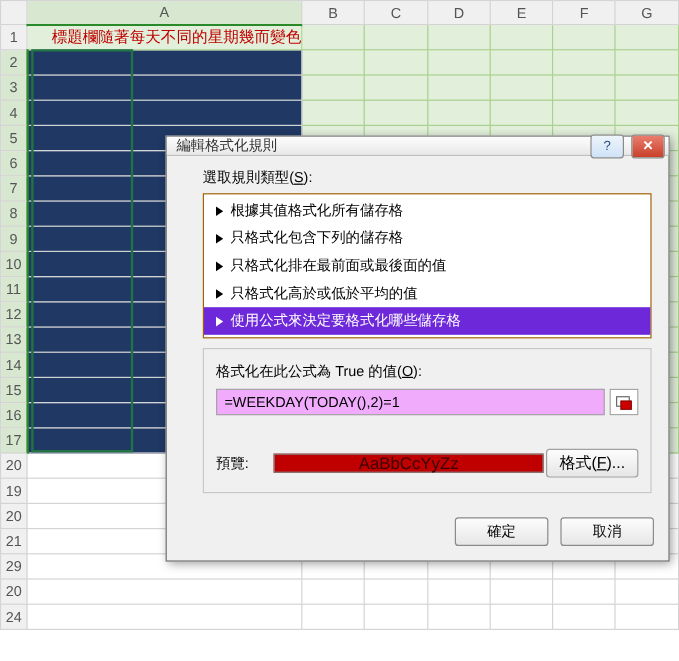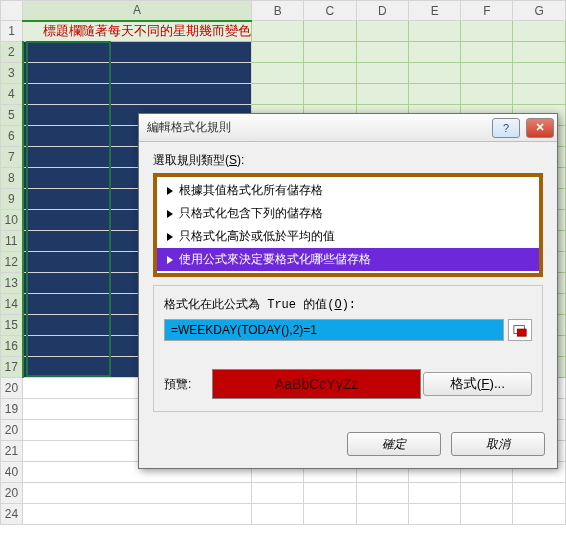--- a/index.html
+++ b/index.html
@@ -17,44 +17,44 @@
 td.cell { height: 21px; }
 td.greencell { background: #e2efda; border: 1px solid #a9d08e; }
 .colA { width: 85px; }
 .colW { width: 76px; }
 .a1 { color: #c00000; font-size: 13px; text-align: left; padding-left: 20px; white-space: nowrap; position: relative; z-index: 1; }
 .darkfill { background: #1f3864 !important; }
 .selbox { position: absolute; border: 2px solid #217346; pointer-events: none; }
 
 
 .dialog { position: absolute; left: 138px; top: 113px; width: 420px; background: #f0f0f0; border: 1px solid #707070; box-shadow: 2px 2px 8px rgba(0,0,0,.4); font-size: 12px; }
-.titlebar { display: flex; align-items: center; height: 28px; background: linear-gradient(#fdfdfd,#e8e8e8); border-bottom: 1px solid #c0c0c0; padding-left: 8px; }
+.titlebar { display: flex; align-items: center; height: 16px; background: linear-gradient(#fdfdfd,#e8e8e8); border-bottom: 1px solid #c0c0c0; padding-left: 8px; }
 .titlebar .title { flex: 1; color: #333; }
 .titlebar .btn { width: 28px; height: 20px; margin: 2px 3px; border: 1px solid #8a8a8a; border-radius: 3px; display: flex; align-items: center; justify-content: center; font-size: 11px; }
 .helpbtn { background: linear-gradient(#eef4fb,#cfe3f7); color: #2a4e7a; }
 .closebtn { background: linear-gradient(#e97f6f,#c8402a); color: #fff; width: 42px; font-weight: bold; }
-.dbody { padding: 10px 14px 12px; }
+.dbody { padding: 10px 14px 12px; margin-left: 16px; }
 .seclabel { margin-bottom: 4px; }
-.rulelist { background: #fff; border: 4px solid #a16207; padding: 2px 0; }
+.rulelist { background: #fff; border: 1px solid #a16207; padding: 2px 0; }
 .ruleitem { padding: 3px 8px 3px 10px; cursor: default; white-space: nowrap; }
 .ruleitem .tri { display: inline-block; width: 0; height: 0; border-top: 4px solid transparent; border-bottom: 4px solid transparent; border-left: 6px solid #000; margin-right: 6px; vertical-align: middle; }
 .ruleitem.selected { background: #6d28d9; color: #fff; }
 .ruleitem.selected .tri { border-left-color: #fff; }
 .fieldset { border: 1px solid #c8c8c8; margin-top: 8px; padding: 10px 10px 12px; }
-.lbl2 { margin-bottom: 6px; font-family: Liberation Mono, monospace; }
+.lbl2 { margin-bottom: 6px; }
 .formula-row { display: flex; }
-.formula-input { flex: 1; height: 22px; border: 1px solid #a6a6a6; padding: 0 6px; font-size: 12px; background: #0ea5e9; }
+.formula-input { flex: 1; height: 22px; border: 1px solid #a6a6a6; padding: 0 6px; font-size: 12px; background: #f0abfc; }
 .refbtn { width: 24px; height: 22px; border: 1px solid #a6a6a6; margin-left: 4px; background: #fff; display: flex; align-items: center; justify-content: center; }
 .refbtn svg { width: 14px; height: 14px; }
 .preview-row { display: flex; align-items: center; margin-top: 28px; gap: 2px; }
 .prev-label { width: 46px; }
-.prev-box { flex: 1; height: 30px; border: 1px solid #808080; background: #c00000; color: #3a0000; display: flex; align-items: center; justify-content: center; font-size: 14px; }
-.fmtbtn { height: 24px; padding: 0 26px; border: 1px solid #a0a0a0; background: linear-gradient(#fdfdfd,#e6e6e6); border-radius: 3px; }
+.prev-box { flex: 1; height: 16px; border: 1px solid #808080; background: #c00000; color: #3a0000; display: flex; align-items: center; justify-content: center; font-size: 14px; }
+.fmtbtn { height: 24px; padding: 0 10px; border: 1px solid #a0a0a0; background: linear-gradient(#fdfdfd,#e6e6e6); border-radius: 3px; }
 .dlg-buttons { display: flex; justify-content: flex-end; gap: 10px; padding: 8px 12px 12px; }
-.dlg-buttons button { width: 94px; height: 24px; border: 1px solid #8a8a8a; background: linear-gradient(#fdfdfd,#e6e6e6); border-radius: 3px; font-size: 12px; font-style: italic; }
+.dlg-buttons button { width: 78px; height: 24px; border: 1px solid #8a8a8a; background: linear-gradient(#fdfdfd,#e6e6e6); border-radius: 3px; font-size: 12px; }
 .u { text-decoration: underline; }
 </style>
 </head>
 <body>
 
 <div class="sheet">
   <table id="grid">
       <tbody>
         <tr>
           <th class="corner"></th>
@@ -314,21 +314,21 @@
           <td class="cell"></td>
           <td class="cell"></td>
           <td class="cell"></td>
           <td class="cell"></td>
           <td class="cell"></td>
           <td class="cell"></td>
         </tr>
       </tbody>
       <tbody>
         <tr>
-          <th class="rowhdr ">40</th>
+          <th class="rowhdr ">29</th>
           <td class="cell"></td>
           <td class="cell"></td>
           <td class="cell"></td>
           <td class="cell"></td>
           <td class="cell"></td>
           <td class="cell"></td>
           <td class="cell"></td>
         </tr>
       </tbody>
       <tbody>
@@ -369,20 +369,21 @@
         <span>✕</span>
       </div>
   </div>
   <div class="dbody">
     <div class="seclabel">
       <span>選取規則類型(</span><span class="u">S</span><span>):</span>
     </div>
     <div class="rulelist" id="rulelist">
         <div class="ruleitem "><span class="tri"></span>根據其值格式化所有儲存格</div>
         <div class="ruleitem "><span class="tri"></span>只格式化包含下列的儲存格</div>
+        <div class="ruleitem "><span class="tri"></span>只格式化排在最前面或最後面的值</div>
         <div class="ruleitem "><span class="tri"></span>只格式化高於或低於平均的值</div>
         <div class="ruleitem selected"><span class="tri"></span>使用公式來決定要格式化哪些儲存格</div>
       </div>
 
     <div class="fieldset">
       <div class="lbl2">
         <span>格式化在此公式為 True 的值(</span><span class="u">O</span><span>):</span>
       </div>
       <div class="formula-row">
         <input class="formula-input" value="=WEEKDAY(TODAY(),2)=1" style="">

